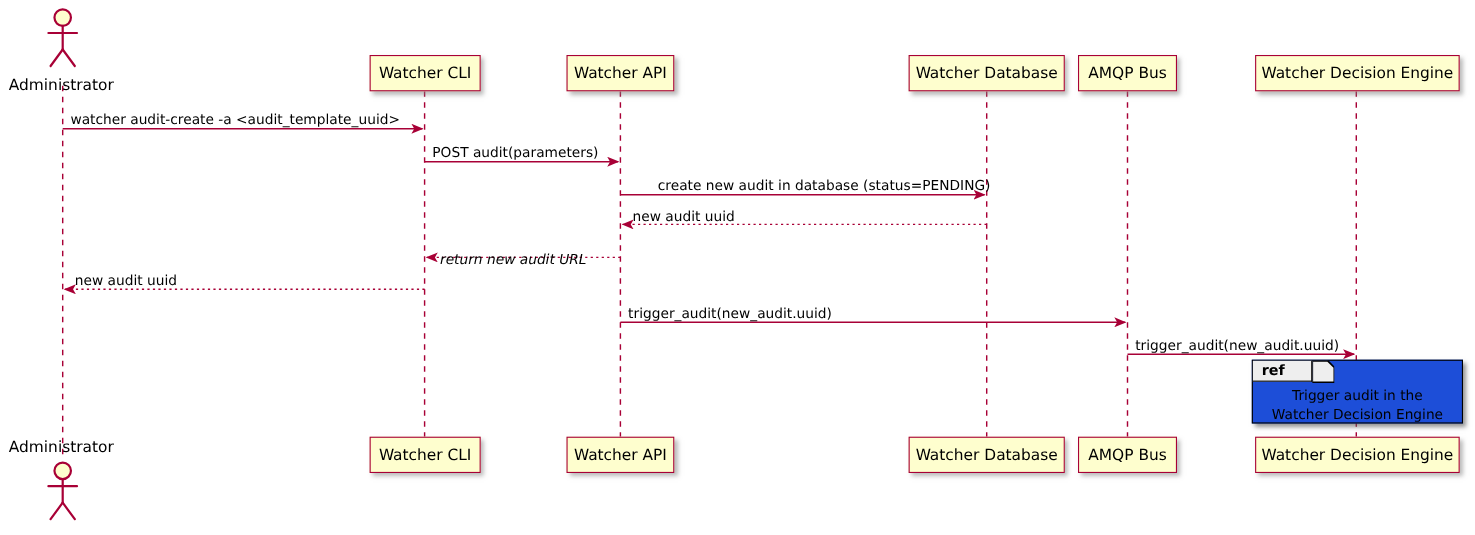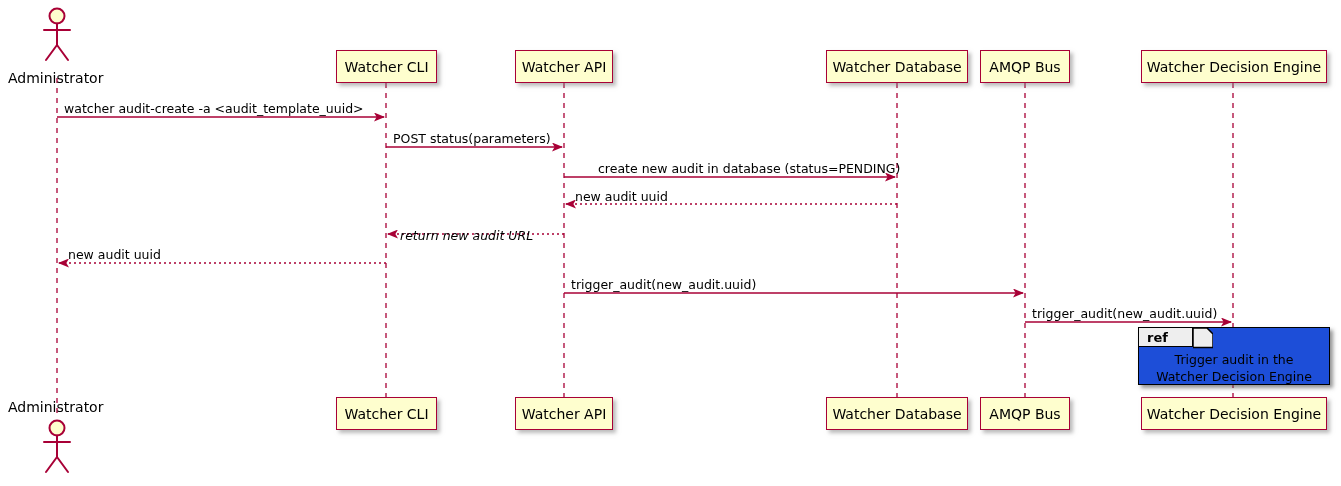--- a/index.html
+++ b/index.html
@@ -194,21 +194,21 @@
       <div class="participant" style="left: 1141px; top: 397px; width: 186px; height: 33px;">
         <span>Watcher Decision Engine</span>
       </div>
     </div>
 
   <div class="actor-label" id="actor-label-top" style="left: 8px; top: 70px;">Administrator</div>
   <div class="actor-label" id="actor-label-bottom" style="left: 8px; top: 399px;">Administrator</div>
 
   <div id="message-labels">
       <div class="msg-label" style="left: 64px; top: 101px;">watcher audit-create -a &lt;audit_template_uuid&gt;</div>
-      <div class="msg-label" style="left: 393px; top: 131px;">POST status(parameters)</div>
+      <div class="msg-label" style="left: 393px; top: 131px;">POST audit(parameters)</div>
       <div class="msg-label" style="left: 598px; top: 161px;">create new audit in database (status=PENDING)</div>
       <div class="msg-label" style="left: 575px; top: 189px;">new audit uuid</div>
       <div class="msg-label" style="left: 400px; top: 228px; font-style: italic;">return new audit URL</div>
       <div class="msg-label" style="left: 68px; top: 247px;">new audit uuid</div>
       <div class="msg-label" style="left: 571px; top: 277px;">trigger_audit(new_audit.uuid)</div>
       <div class="msg-label" style="left: 1032px; top: 306px;">trigger_audit(new_audit.uuid)</div>
     </div>
 
   <div class="ref-box" id="ref-box" style="left: 1138px; top: 327px; width: 192px; height: 58px;">
     <div class="ref-tab" id="ref-tab" style="width: 54px;">ref</div>

